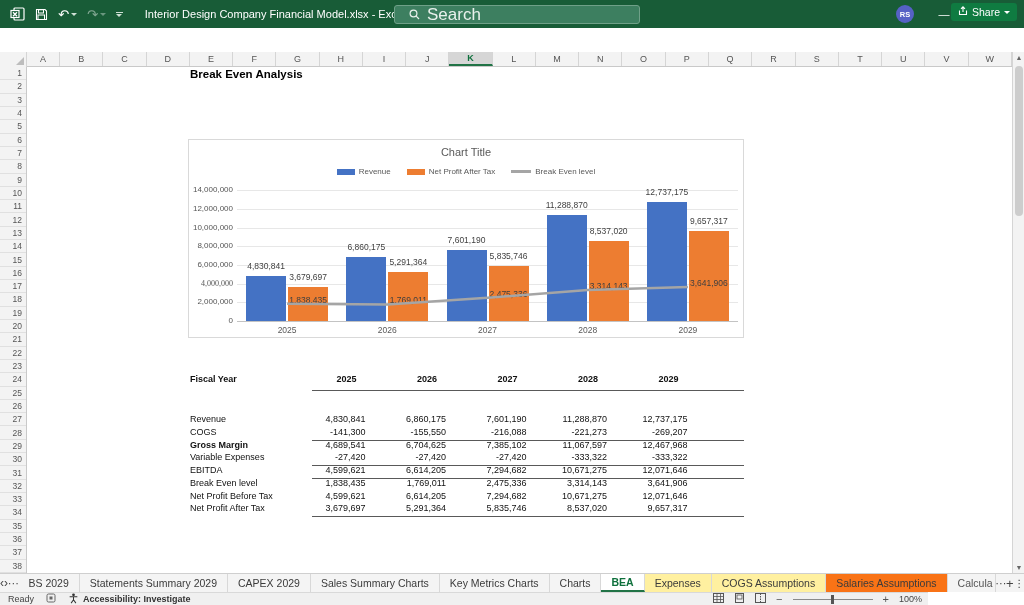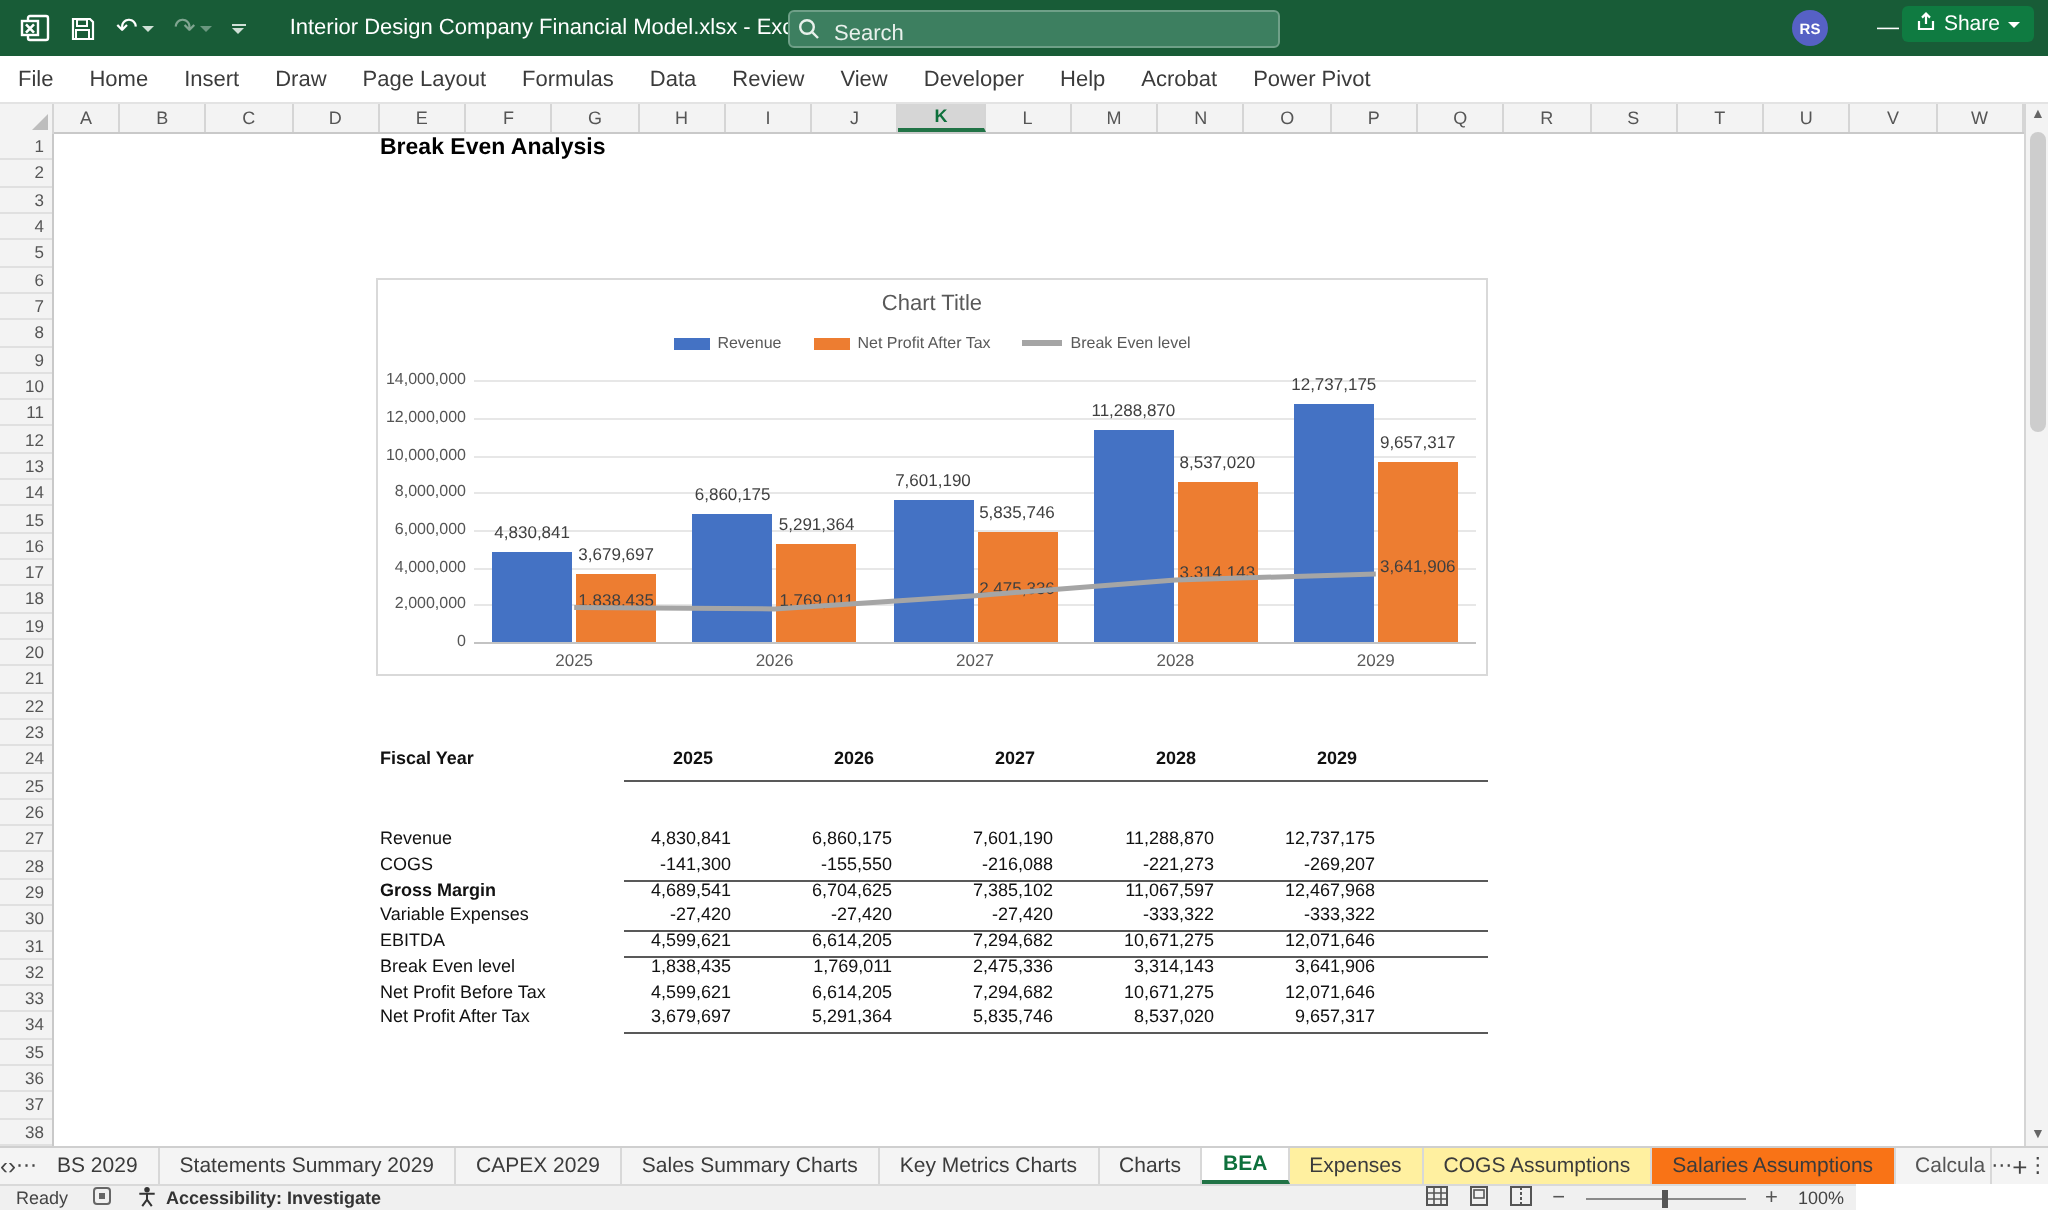--- a/index.html
+++ b/index.html
@@ -11,22 +11,22 @@
   .titlebar { position:absolute; left:0; top:0; width:1024px; height:28px;
     background:#185C37; color:#fff; display:flex; align-items:center; }
   .qat { display:flex; align-items:center; gap:10px; padding-left:10px; }
   .qat-btn { display:flex; align-items:center; gap:2px; color:#fff; font-size:12px; }
   .qat svg { display:block; }
   .chev { width:0; height:0; border-left:3px solid transparent; border-right:3px solid transparent; border-top:3px solid #cfe0d6; }
   .dim { opacity:.45; }
   .doc-title { font-size:11px; color:#fff; margin-left:22px; white-space:nowrap; }
   .searchbox { position:absolute; left:394px; top:5px; width:246px; height:19px;
     background:#3D7F60; border:1px solid #6fa088; border-radius:3px;
-    display:flex; align-items:flex-end; gap:7px; padding-left:4px;
-    color:#e9f1ec; font-size:11px; }
+    display:flex; align-items:center; gap:7px; padding-left:14px;
+    color:#e9f1ec; font-size:17px; }
   .tb-right { position:absolute; right:0; top:0; height:28px; display:flex; align-items:center; }
   .avatar { width:18px; height:18px; border-radius:50%; background:#5661C5; color:#fff;
     font-size:7.5px; font-weight:bold; display:flex; align-items:center; justify-content:center; margin-right:14px; }
   .winbtn { width:32px; height:28px; display:flex; align-items:center; justify-content:center;
     color:#fff; font-size:11px; }
   .restore-glyph { width:8px; height:8px; border:1px solid #fff; position:relative; }
 
   
   .ribbon { position:absolute; left:0; top:28px; width:1024px; height:24px; background:#fff;
     border-bottom:1px solid #e3e3e3; display:flex; align-items:center; }
@@ -148,35 +148,20 @@
     <div class="tb-right">
       <div class="avatar">RS</div>
       <div class="winbtn">—</div>
       <div class="winbtn">
           <span class="restore-glyph"></span>
         </div>
       <div class="winbtn">✕</div>
     </div>
   </div>
 
-  <div class="ribbon" id="ribbon-tabs">
-      <div class="ribbon-tab">File</div>
-      <div class="ribbon-tab">Home</div>
-      <div class="ribbon-tab">Insert</div>
-      <div class="ribbon-tab">Draw</div>
-      <div class="ribbon-tab">Page Layout</div>
-      <div class="ribbon-tab">Formulas</div>
-      <div class="ribbon-tab">Data</div>
-      <div class="ribbon-tab">Review</div>
-      <div class="ribbon-tab">View</div>
-      <div class="ribbon-tab">Developer</div>
-      <div class="ribbon-tab">Help</div>
-      <div class="ribbon-tab">Acrobat</div>
-      <div class="ribbon-tab">Power Pivot</div>
-    </div>
   <div class="share-btn">
     <span>
       <svg width="10" height="10" viewBox="0 0 10 10">
           <path d="M1.5 4.5 v4 h7 v-4" fill="none" stroke="#fff" stroke-width="1.1"></path>
           <path d="M5 6 V1 M3 2.8 L5 .8 L7 2.8" fill="none" stroke="#fff" stroke-width="1.1"></path>
         </svg>
     </span>
     <span>Share</span>
     <span class="chev"></span>
   </div>
@@ -267,21 +252,21 @@
         <div class="sw-line" style="background: rgb(165, 165, 165);"></div>
         <div>Break Even level</div>
       </div>
     </div>
   <div id="chart-layer">
       <div class="gridline base" style="left: 237px; top: 321px; width: 501px;"></div>
       <div class="ytick" style="left: 150px; top: 316px;">0</div>
       <div class="gridline" style="left: 237px; top: 302.3px; width: 501px;"></div>
       <div class="ytick" style="left: 150px; top: 297.3px;">2,000,000</div>
       <div class="gridline" style="left: 237px; top: 283.6px; width: 501px;"></div>
-      <div class="ytick" style="left: 150px; top: 278.6px;">4,000,000</div>
+      <div class="ytick" style="left: 150px; top: 278.6px; font-family: Liberation Serif, serif;">4,000,000</div>
       <div class="gridline" style="left: 237px; top: 264.9px; width: 501px;"></div>
       <div class="ytick" style="left: 150px; top: 259.9px;">6,000,000</div>
       <div class="gridline" style="left: 237px; top: 246.2px; width: 501px;"></div>
       <div class="ytick" style="left: 150px; top: 241.2px;">8,000,000</div>
       <div class="gridline" style="left: 237px; top: 227.5px; width: 501px;"></div>
       <div class="ytick" style="left: 150px; top: 222.5px;">10,000,000</div>
       <div class="gridline" style="left: 237px; top: 208.8px; width: 501px;"></div>
       <div class="ytick" style="left: 150px; top: 203.8px;">12,000,000</div>
       <div class="gridline" style="left: 237px; top: 190.1px; width: 501px;"></div>
       <div class="ytick" style="left: 150px; top: 185.1px;">14,000,000</div>

